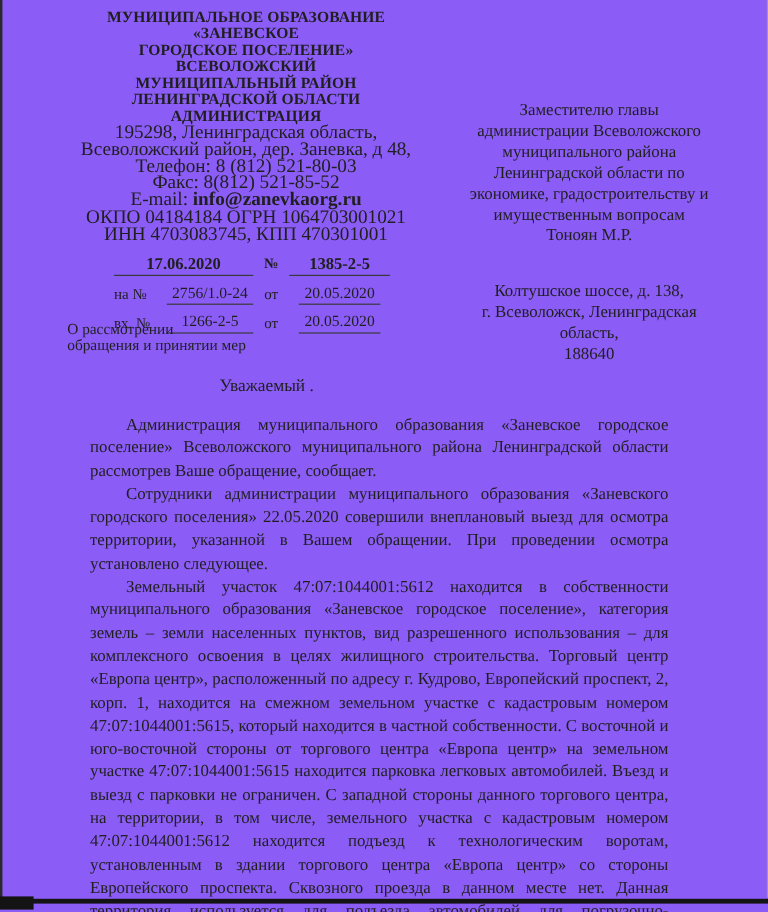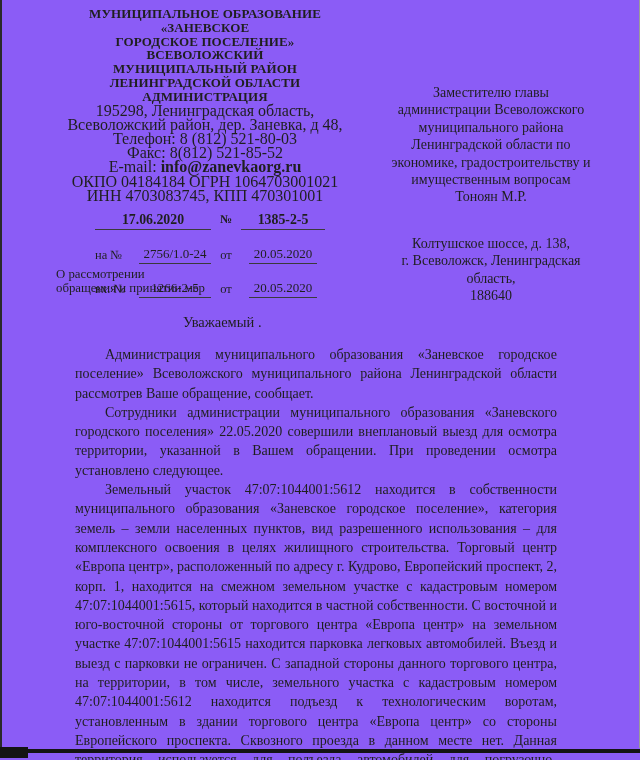--- a/index.html
+++ b/index.html
@@ -22,21 +22,21 @@
   .org-line{font-weight:bold;font-size:13px;line-height:13.8px;letter-spacing:.1px;}
   .contact-line{font-size:16px;line-height:14.2px;text-align:center;}
   .email-value{font-weight:bold;}
 
   
   .ref-block{margin:9px 0 0 55px;width:230px;font-size:13px;text-align:left;}
   .ref-row{display:flex;align-items:flex-start;font-weight:bold;}
   .ref-row1 .cell-a{width:116px;border-bottom:1.2px solid #3a3a3a;text-align:center;font-size:13.8px;padding-bottom:1px;}
   .ref-row1 .cell-b{width:30px;text-align:center;font-size:12px;padding-bottom:2px;}
   .ref-row1 .cell-c{width:84px;border-bottom:1.2px solid #3a3a3a;text-align:center;font-size:13.8px;padding-bottom:1px;}
-  .ref-row23{margin-top:16px;display:flex;align-items:flex-end;font-size:12.5px;}
+  .ref-row23{margin-top:6px;display:flex;align-items:flex-end;font-size:12.5px;}
   .ref-row23 .lbl{width:44px;text-align:left;padding-bottom:1px;}
   .ref-row23 .num{width:72px;text-align:center;border-bottom:1px solid #3a3a3a;padding-bottom:1px;font-size:13px;}
   .ref-row23 .ot{width:30px;text-align:center;padding-bottom:1px;}
   .ref-row23 .dat{width:68px;margin:0 8px;text-align:center;border-bottom:1px solid #3a3a3a;padding-bottom:1px;font-size:13px;}
 
   
   .subject{position:absolute;left:56px;top:267px;font-size:12.8px;line-height:14.4px;text-align:left;}
 
   
   .addressee{position:absolute;left:376px;top:84px;width:230px;text-align:center;font-size:14px;line-height:17.4px;}

